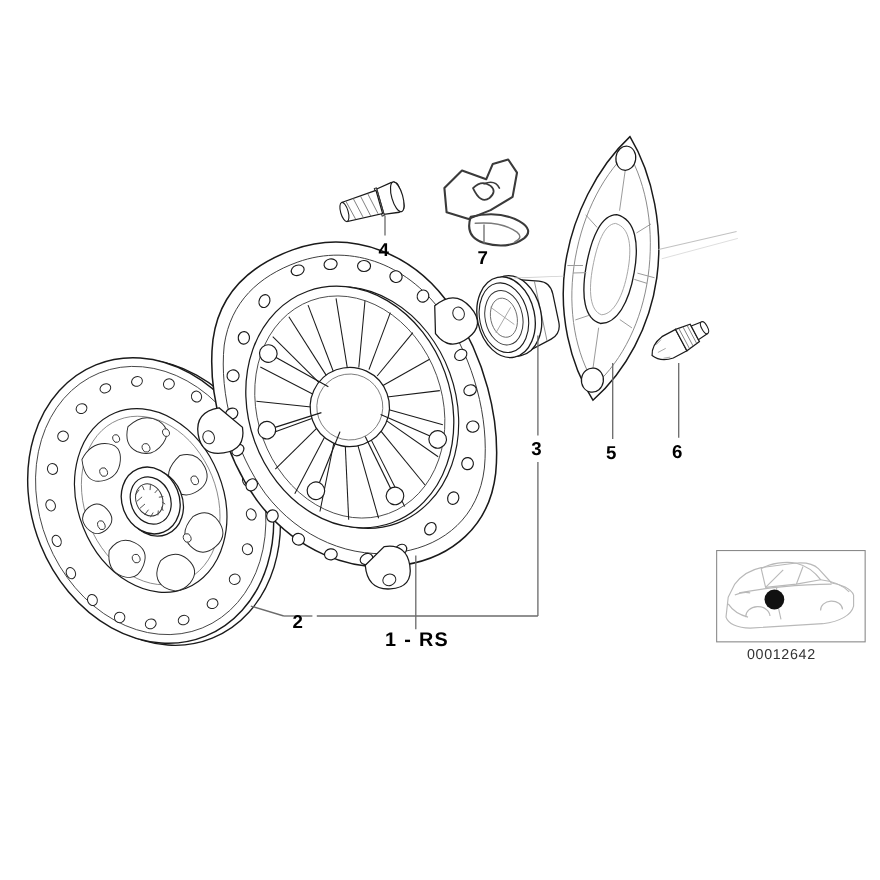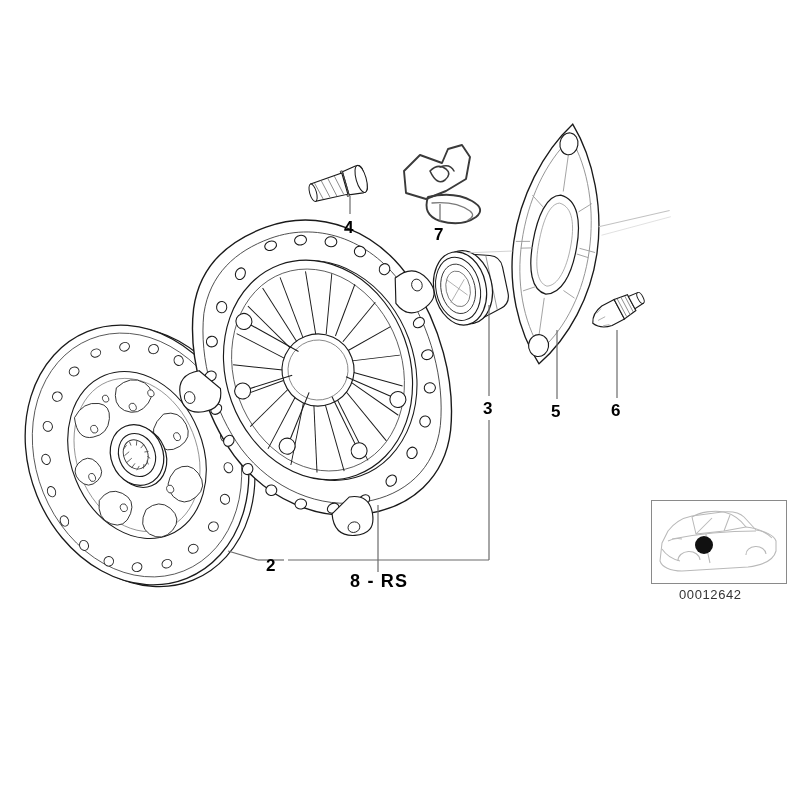--- a/index.html
+++ b/index.html
@@ -451,21 +451,21 @@
       </g>
     </svg>
   </div>
 
   <div class="callout" style="left:344px; top:219px;">4</div>
   <div class="callout" style="left:434px; top:226px;">7</div>
   <div class="callout" style="left:483px; top:400px;">3</div>
   <div class="callout" style="left:551px; top:403px;">5</div>
   <div class="callout" style="left:611px; top:402px;">6</div>
   <div class="callout" style="left:266px; top:557px;">2</div>
-  <div class="callout big" style="left:350px; top:572px;">8 - RS</div>
+  <div class="callout big" style="left:350px; top:572px;">1 - RS</div>
 
   <div id="inset">
     <svg width="134" height="82" viewBox="0 0 134 82">
       <g fill="none" stroke="#b9b9b9" stroke-width="1.05" stroke-linejoin="round">
 
         <path d="M 8,60 C 10,66 18,70 30,70 L 96,66 C 112,64 122,58 124,50
                  L 124,40 C 122,34 112,30 104,29 L 92,16
                  C 88,12 80,10 70,11 L 40,15 C 30,17 22,22 16,30 L 10,42 Z"></path>
 
         <path d="M 40,16 C 48,11 62,9 72,11 C 80,13 88,18 94,26 L 72,30 L 44,33 Z"></path>

